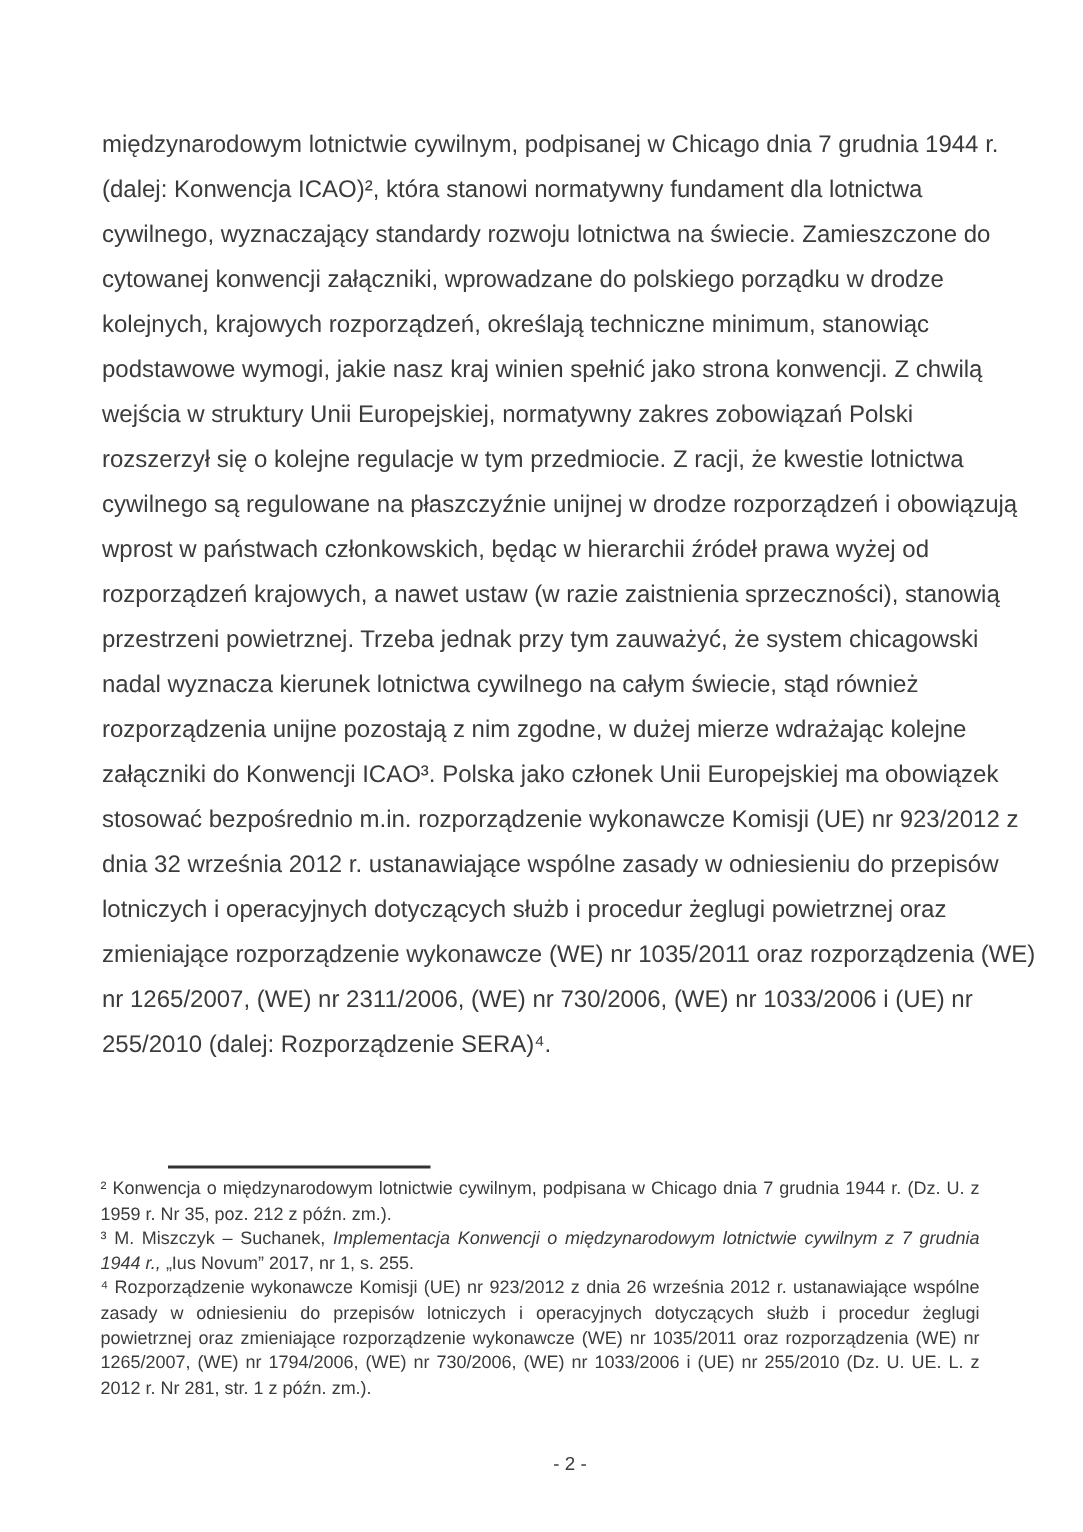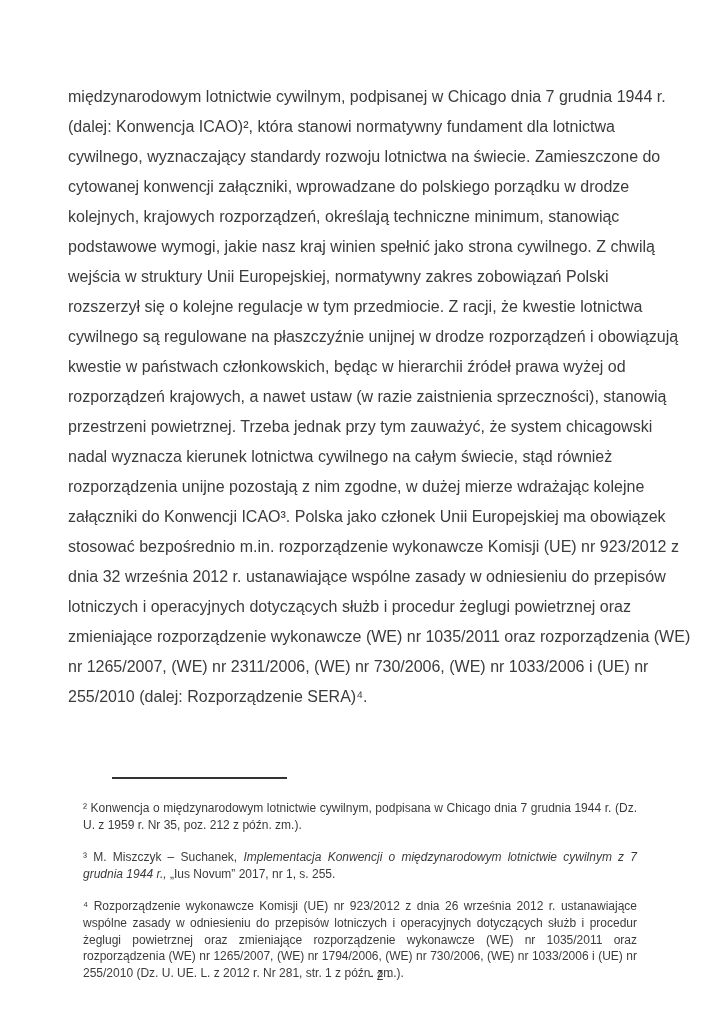--- a/index.html
+++ b/index.html
@@ -39,21 +39,21 @@
   .footnotes {
     position: absolute;
     left: 67px;
     top: 784px;
     width: 586px;
     font-size: 12px;
     line-height: 16.6px;
     text-align: justify;
   }
   .footnotes p {
-    margin: 16px;
+    margin: 0;
   }
   .fn-italic {
     font-style: italic;
   }
   .page-number {
     position: absolute;
     left: 107px;
     top: 967px;
     width: 546px;
     text-align: center;
@@ -65,25 +65,25 @@
 <body>
 
 <div class="page">
 
   <div class="body-text">
     <div class="body-line">międzynarodowym lotnictwie cywilnym, podpisanej w Chicago dnia 7 grudnia 1944 r.</div>
     <div class="body-line">(dalej: Konwencja ICAO)², która stanowi normatywny fundament dla lotnictwa</div>
     <div class="body-line">cywilnego, wyznaczający standardy rozwoju lotnictwa na świecie. Zamieszczone do</div>
     <div class="body-line">cytowanej konwencji załączniki, wprowadzane do polskiego porządku w drodze</div>
     <div class="body-line">kolejnych, krajowych rozporządzeń, określają techniczne minimum, stanowiąc</div>
-    <div class="body-line">podstawowe wymogi, jakie nasz kraj winien spełnić jako strona cywilnego. Z chwilą</div>
+    <div class="body-line">podstawowe wymogi, jakie nasz kraj winien spełnić jako strona konwencji. Z chwilą</div>
     <div class="body-line">wejścia w struktury Unii Europejskiej, normatywny zakres zobowiązań Polski</div>
     <div class="body-line">rozszerzył się o kolejne regulacje w tym przedmiocie. Z racji, że kwestie lotnictwa</div>
     <div class="body-line">cywilnego są regulowane na płaszczyźnie unijnej w drodze rozporządzeń i obowiązują</div>
-    <div class="body-line">kwestie w państwach członkowskich, będąc w hierarchii źródeł prawa wyżej od</div>
+    <div class="body-line">wprost w państwach członkowskich, będąc w hierarchii źródeł prawa wyżej od</div>
     <div class="body-line">rozporządzeń krajowych, a nawet ustaw (w razie zaistnienia sprzeczności), stanowią</div>
     <div class="body-line">przestrzeni powietrznej. Trzeba jednak przy tym zauważyć, że system chicagowski</div>
     <div class="body-line">nadal wyznacza kierunek lotnictwa cywilnego na całym świecie, stąd również</div>
     <div class="body-line">rozporządzenia unijne pozostają z nim zgodne, w dużej mierze wdrażając kolejne</div>
     <div class="body-line">załączniki do Konwencji ICAO³. Polska jako członek Unii Europejskiej ma obowiązek</div>
     <div class="body-line">stosować bezpośrednio m.in. rozporządzenie wykonawcze Komisji (UE) nr 923/2012 z</div>
     <div class="body-line">dnia 32 września 2012 r. ustanawiające wspólne zasady w odniesieniu do przepisów</div>
     <div class="body-line">lotniczych i operacyjnych dotyczących służb i procedur żeglugi powietrznej oraz</div>
     <div class="body-line">zmieniające rozporządzenie wykonawcze (WE) nr 1035/2011 oraz rozporządzenia (WE)</div>
     <div class="body-line">nr 1265/2007, (WE) nr 2311/2006, (WE) nr 730/2006, (WE) nr 1033/2006 i (UE) nr</div>

